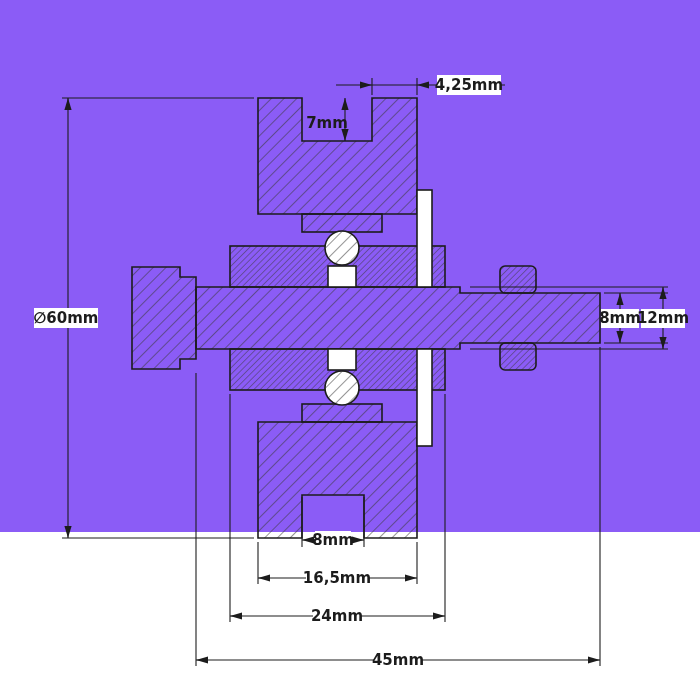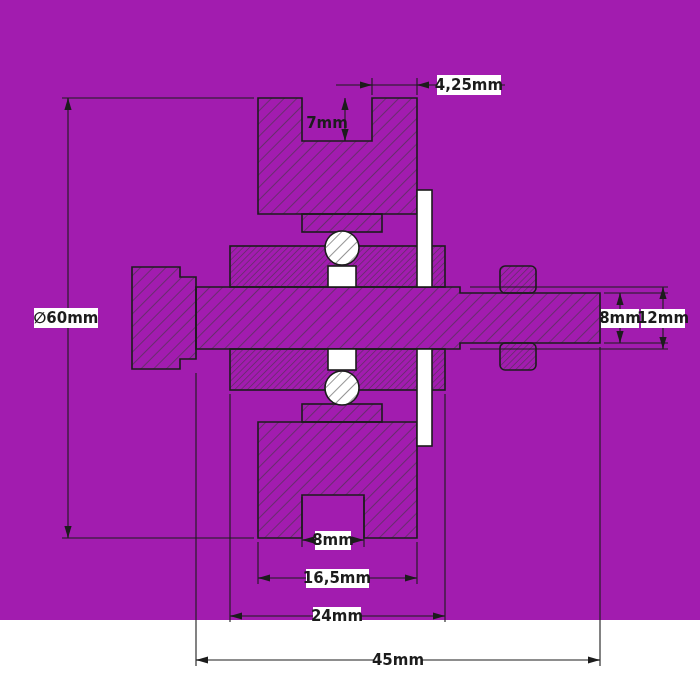--- a/index.html
+++ b/index.html
@@ -6,23 +6,23 @@
     margin: 0;
     padding: 0;
     background: #ffffff;
     width: 700px;
     height: 700px;
     overflow: hidden;
     font-family: "DejaVu Sans", "Liberation Sans", sans-serif;
   }
   .stage {
     width: 700px;
-    height: 620px;
+    height: 532px;
     position: relative;
-    background: #a21caf;
+    background: #8b5cf6;
   }
   svg { display: block; }
   .part { stroke: #1c1c1c; stroke-width: 1.6; }
   .dimline { stroke: #1c1c1c; stroke-width: 1.1; fill: none; }
   .arrow { fill: #1c1c1c; stroke: none; }
   .dim-text {
     font-family: "DejaVu Sans", "Liberation Sans", sans-serif;
     font-size: 15px;
     font-weight: 600;
     fill: #1c1c1c;

